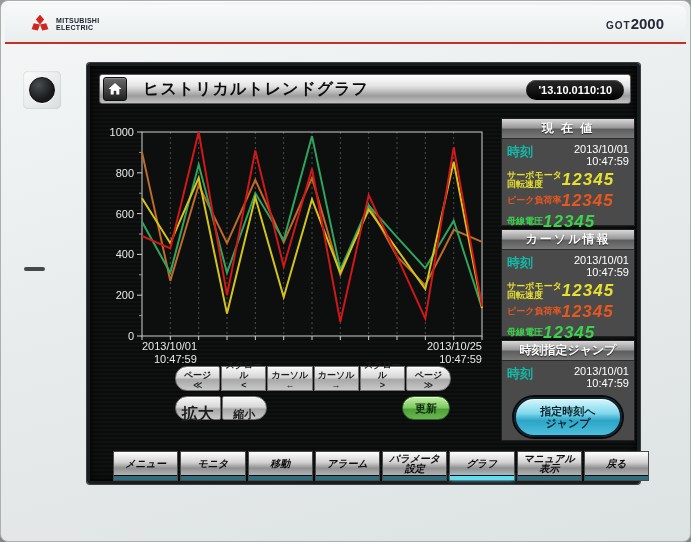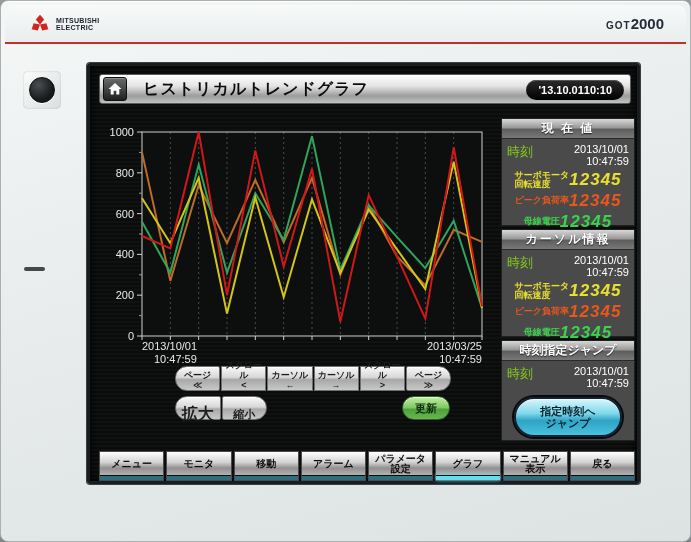--- a/index.html
+++ b/index.html
@@ -101,35 +101,35 @@
   .right-col { position:absolute; left:411px; top:52px; width:134px; }
   .info-panel { margin-bottom:3px; background:#4a4a4a; border:1px solid #202020; }
   .info-panel-header {
     height:20px; background:linear-gradient(#d8d8d8 0%,#9a9a9a 45%,#5e5e5e 55%,#787878 100%);
     border-bottom:1px solid #2a2a2a; display:flex; align-items:center; justify-content:center;
     color:#fff; font-size:12px; font-weight:bold; letter-spacing:2px;
     text-shadow:0 1px 1px #222;
   }
   .info-body { padding:4px 5px 3px 5px; }
   .time-row { display:flex; justify-content:space-between; margin-bottom:2px; }
-  .time-label { color:#84cc16; font-size:13px; font-weight:normal; }
+  .time-label { color:#14b8a6; font-size:13px; font-weight:bold; }
   .time-value { color:#fff; font-size:11px; line-height:12px; text-align:right; }
-  .val-row { display:flex; justify-content:center; align-items:center; height:21px; }
+  .val-row { display:flex; justify-content:flex-start; align-items:center; height:21px; }
   .val-label { font-size:9px; line-height:9px; font-weight:bold; }
   .val-num { font-size:17px; font-weight:bold; font-style:italic; letter-spacing:1px; }
   .jump-btn {
     margin:8px auto 6px auto; width:108px; height:40px; border-radius:20px;
     background:linear-gradient(#d8f6fc 0%,#7fd8ec 40%,#2da4c6 60%,#4cc0dc 100%);
     border:2px solid #123; box-shadow:0 0 0 2px #0a0a0a, inset 0 1px 0 #eafcff;
     color:#06222c; font-size:11px; line-height:12px; font-weight:bold; text-align:center;
     display:flex; flex-direction:column; align-items:center; justify-content:center;
   }
 
   
-  .menu-bar { position:absolute; left:9px; top:385px; width:536px; height:30px; display:flex; gap:2px; }
+  .menu-bar { position:absolute; left:23px; top:385px; width:536px; height:30px; display:flex; gap:2px;font-style:italic; }
   .menu-btn { flex:1; display:flex; flex-direction:column; border:1px solid #4a4a4a; background:#000; }
   .menu-btn .face {
     flex:1; background:linear-gradient(#ffffff 0%,#d2d2d2 45%,#909090 70%,#b2b2b2 100%);
     display:flex; flex-direction:column; align-items:center; justify-content:center;
     color:#0e0e0e; font-size:10px; line-height:10px; font-weight:bold;
   }
   .menu-btn .bar { height:5px; background:#2e6e7e; border-top:1px solid #0a0a0a; }
   .menu-btn.active .bar { background:#66dcee; box-shadow:0 0 4px #66dcee; }
 </style>
 </head>
@@ -223,21 +223,21 @@
           <polyline points="36.0,99.8 64.3,150.8 92.7,42.6 121.0,150.8 149.3,71.2 177.7,118.1 206.0,14.1 234.3,147.7 262.7,83.4 291.0,115.1 319.3,146.1 347.7,98.7 376.0,186.1" fill="none" stroke="#2fa45c" stroke-width="2"></polyline>
           <polyline points="36.0,76.3 64.3,121.2 92.7,55.9 121.0,191.6 149.3,75.3 177.7,175.2 206.0,77.3 234.3,150.8 262.7,87.5 291.0,127.3 319.3,167.1 347.7,39.6 376.0,186.1" fill="none" stroke="#d2c41a" stroke-width="2"></polyline>
           <polyline points="36.0,114.0 64.3,126.3 92.7,10.0 121.0,173.2 149.3,28.4 177.7,144.6 206.0,46.7 234.3,199.7 262.7,73.2 291.0,134.4 319.3,196.7 347.7,25.3 376.0,184.4" fill="none" stroke="#d01818" stroke-width="2"></polyline>
         </svg>
     </div>
     <div class="x-label x-label-left">
       <div class="l1">2013/10/01</div>
       <div class="l2">10:47:59</div>
     </div>
     <div class="x-label x-label-right">
-      <div class="l1">2013/03/25</div>
+      <div class="l1">2013/10/25</div>
       <div class="l2">10:47:59</div>
     </div>
 
     <div class="btn-row1">
       <div class="trend-btn round-l">
         <span>ページ</span>
           <span>≪</span>
       </div>
       <div class="trend-btn">
         <span>スクロール</span>

